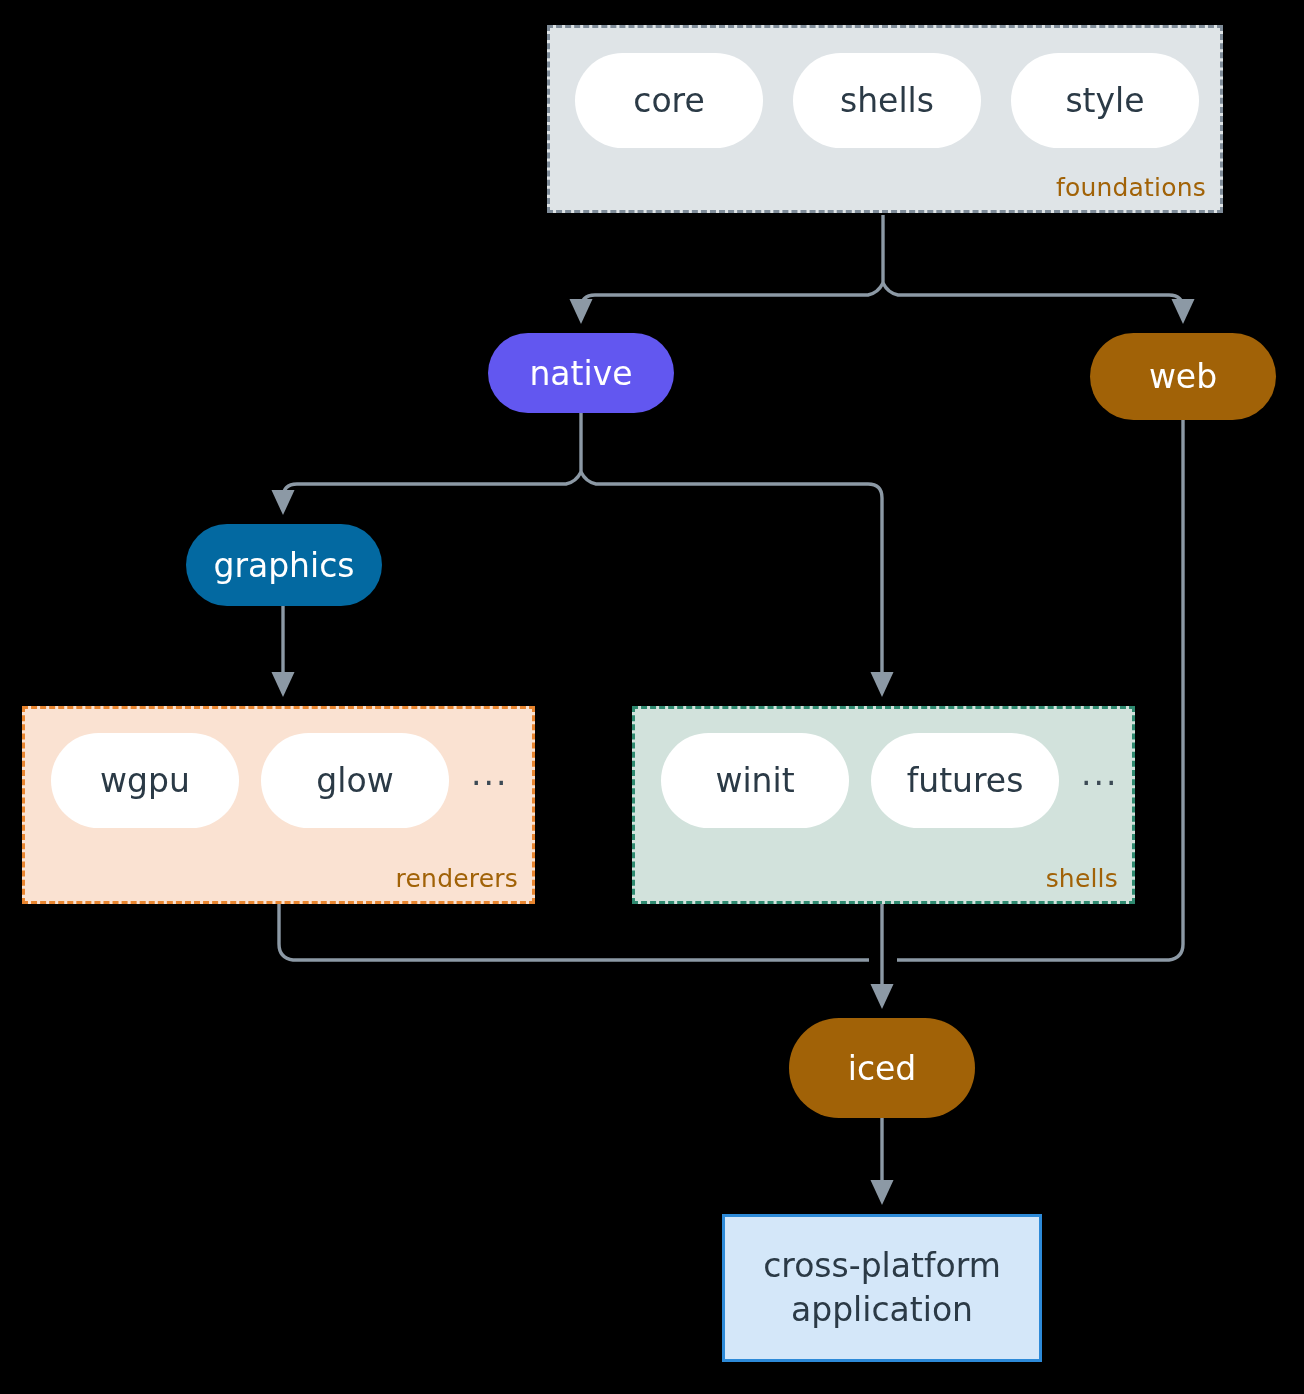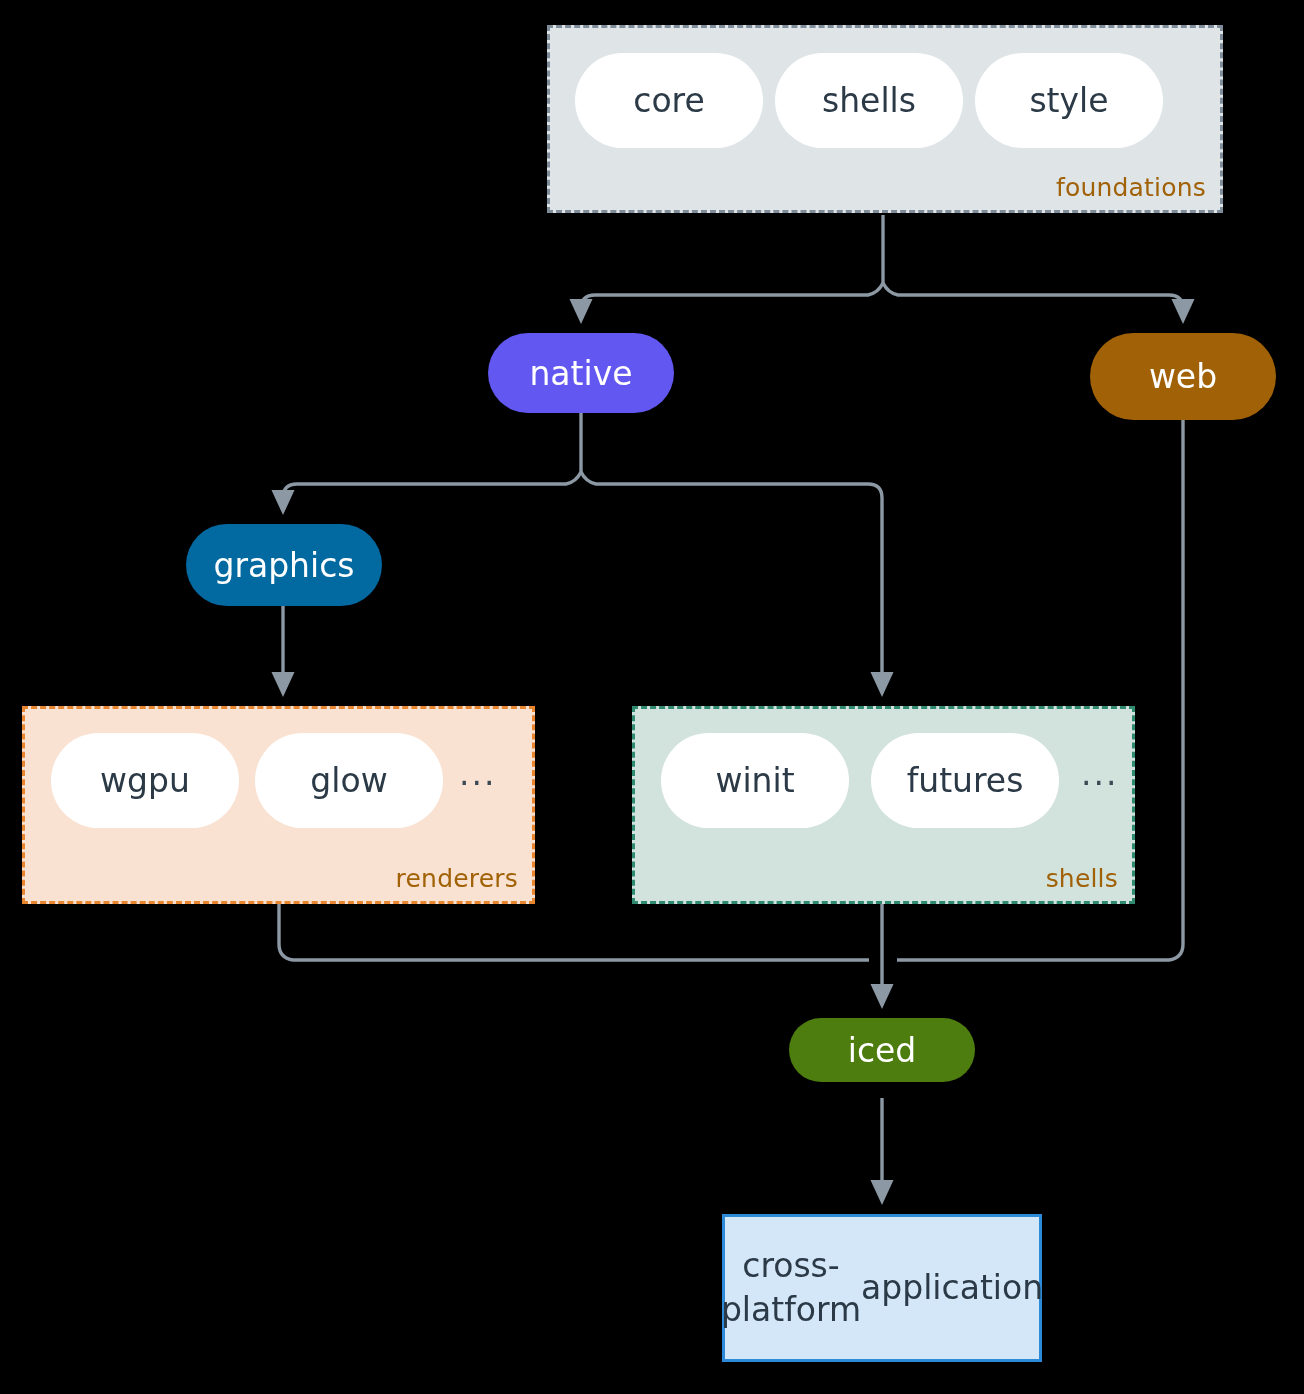--- a/index.html
+++ b/index.html
@@ -98,33 +98,34 @@
     align-items: center;
     justify-content: center;
     color: #ffffff;
     font-size: 33px;
     box-sizing: border-box;
     text-align: right;
   }
   #node-native { left: 488px; top: 333px; width: 186px; height: 80px; background: #6257f0; }
   #node-web    { left: 1090px; top: 333px; width: 186px; height: 87px; background: #a16207; }
   #node-graphics { left: 186px; top: 524px; width: 196px; height: 82px; background: #0369a1; }
-  #node-iced   { left: 789px; top: 1018px; width: 186px; height: 64px; background: #4d7c0f; }
+  #node-iced   { left: 789px; top: 1018px; width: 186px; height: 100px; background: #a16207; }
 
   
   #node-app {
     position: absolute;
     left: 722px;
     top: 1214px;
     width: 320px;
     height: 148px;
     background: #d4e7f9;
     border: 3px solid #2d8ad8;
     box-sizing: border-box;
     display: flex;
+    flex-direction: column;
     align-items: center;
     justify-content: center;
     color: #2b3a46;
     font-size: 33px;
     line-height: 1.32;
     text-align: center;
   }
 </style>
 </head>
 <body>
@@ -152,30 +153,30 @@
       <path d="M 279,904 L 279,944 Q 279,958 293,960 L 869,960"></path>
       <path d="M 1183,413 L 1183,944 Q 1183,958 1169,960 L 897,960"></path>
       <path d="M 882,904 L 882,950"></path>
       <path d="M 882,950 L 882,1005" marker-end="url(#arrow)"></path>
 
       <path d="M 882,1098 L 882,1201" marker-end="url(#arrow)"></path>
     </g>
   </svg>
 
   <div class="cluster" id="foundations">
-    <div class="cluster-row" style="left:25px; top:25px; gap:12px;">
+    <div class="cluster-row" style="left:25px; top:25px; gap:30px;">
       <div class="chip" style="width:188px; height:95px;">core</div>
       <div class="chip" style="width:188px; height:95px;">shells</div>
       <div class="chip" style="width:188px; height:95px;">style</div>
     </div>
     <div class="cluster-label">foundations</div>
   </div>
 
   <div class="cluster" id="renderers">
-    <div class="cluster-row" style="left:26px; top:24px; gap:16px;">
+    <div class="cluster-row" style="left:26px; top:24px; gap:22px;">
       <div class="chip" style="width:188px; height:95px;">wgpu</div>
       <div class="chip" style="width:188px; height:95px;">glow</div>
       <div class="ellipsis">...</div>
     </div>
     <div class="cluster-label">renderers</div>
   </div>
 
   <div class="cluster" id="shells">
     <div class="cluster-row" style="left:26px; top:24px; gap:22px;">
       <div class="chip" style="width:188px; height:95px;">winit</div>

